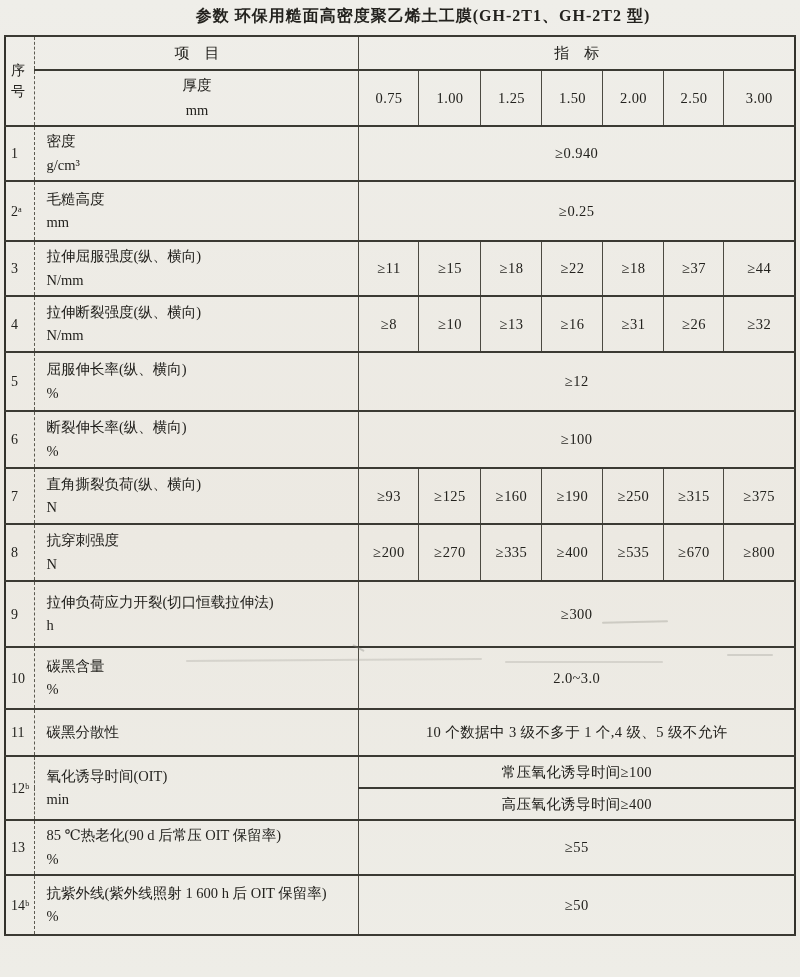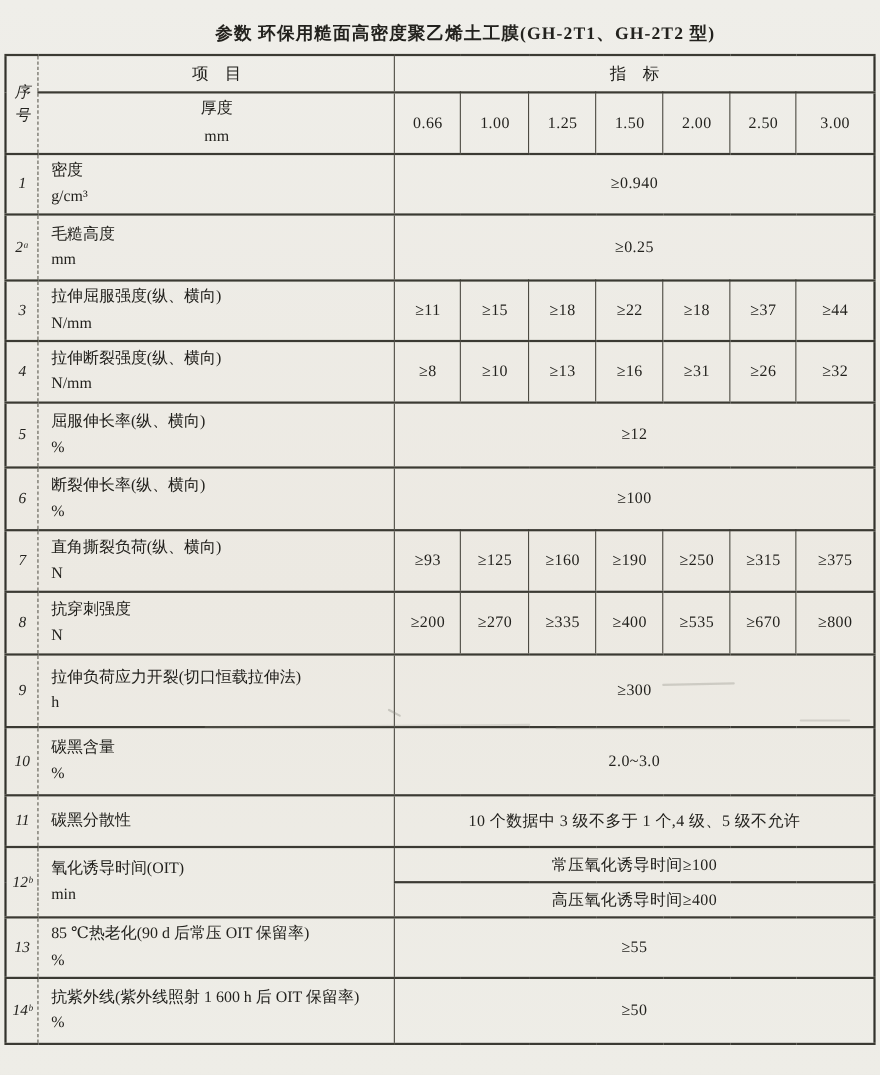--- a/index.html
+++ b/index.html
@@ -6,43 +6,42 @@
   body{
     width:800px;height:977px;
     background:#edece6;
     font-family:"Liberation Serif","DejaVu Serif",serif;
     color:#23221e;
     -webkit-font-smoothing:antialiased;
   }
   .page{position:relative;width:800px;height:977px;overflow:hidden;
     background:linear-gradient(180deg,#efeee9 0%,#ece9e2 55%,#eeede7 100%);}
   .doc-title{
-    text-align:center;padding-top:20px;
+    text-align:center;padding-top:6px;
     font-weight:bold;font-size:16px;letter-spacing:1px;margin-left:46px;
   }
   table.spec{
     border-collapse:collapse;table-layout:fixed;
     margin:8px auto 0;width:790px;
     border:2px solid #33322c;
     background:transparent;
   }
   td{
     border-left:1px solid #4c4a42;
     border-right:1px solid #4c4a42;
     border-top:2px solid #3b3a33;
     border-bottom:2px solid #3b3a33;
     vertical-align:middle;
     overflow:hidden;
     padding:0;
   }
   td.seq{
-    text-align:center;font-size:14px;line-height:1.5;
+    font-size:14px;line-height:1.5;
     word-break:break-all;padding:12px 5px;
     border-right:1px dashed #5c5a50;
-    font-style:italic;
   }
   td.item{
     text-align:left;padding:3px 6px 3px 11px;
     font-size:14.5px;line-height:1.6;
     border-left:1px dashed #5c5a50;
   }
   td.item .line{display:block;}
   td.val{
     text-align:center;font-size:14.5px;letter-spacing:0.4px;
     padding:0 2px;
@@ -82,21 +81,21 @@
       <td class="seq" rowspan="2">序号</td>
       <td class="hcell item-h" style="border-left:1px dashed #5c5a50;">项　目</td>
       <td class="hcell" colspan="7">指　标</td>
     </tr>
 
     <tr style="height:56px">
       <td class="hthick" style="border-left:1px dashed #5c5a50;">
         <span class="line">厚度</span>
         <span class="line">mm</span>
       </td>
-      <td class="val">0.66</td>
+      <td class="val">0.75</td>
       <td class="val">1.00</td>
       <td class="val">1.25</td>
       <td class="val">1.50</td>
       <td class="val">2.00</td>
       <td class="val">2.50</td>
       <td class="val">3.00</td>
     </tr>
 
     <tr style="height:55px">
       <td class="seq">1</td>

